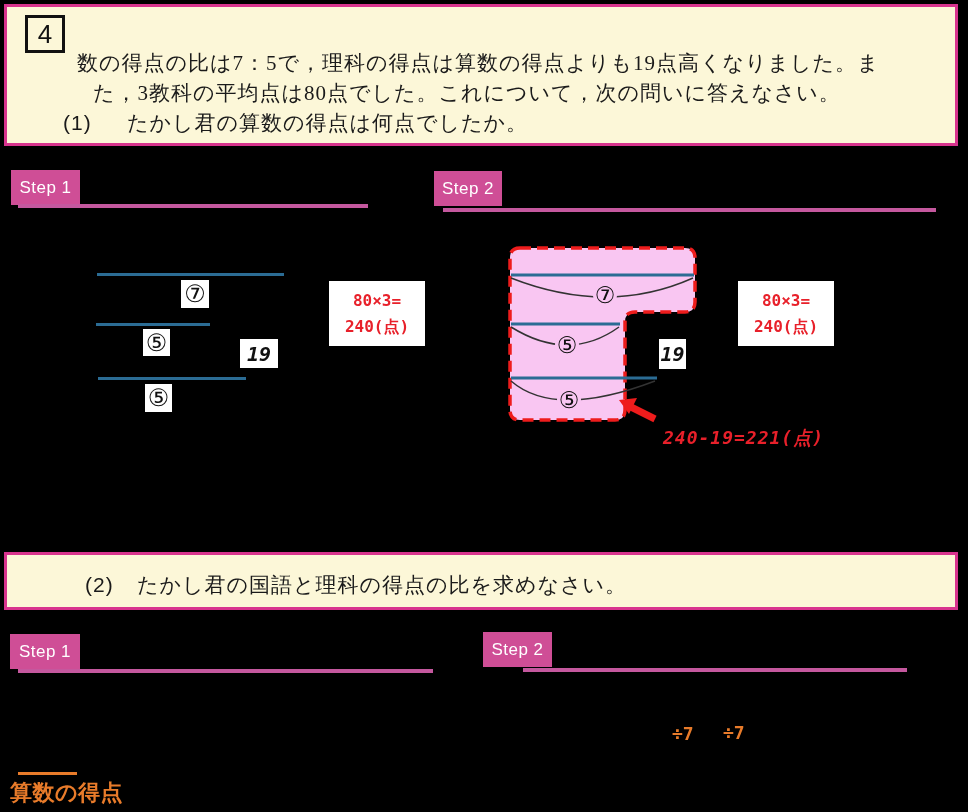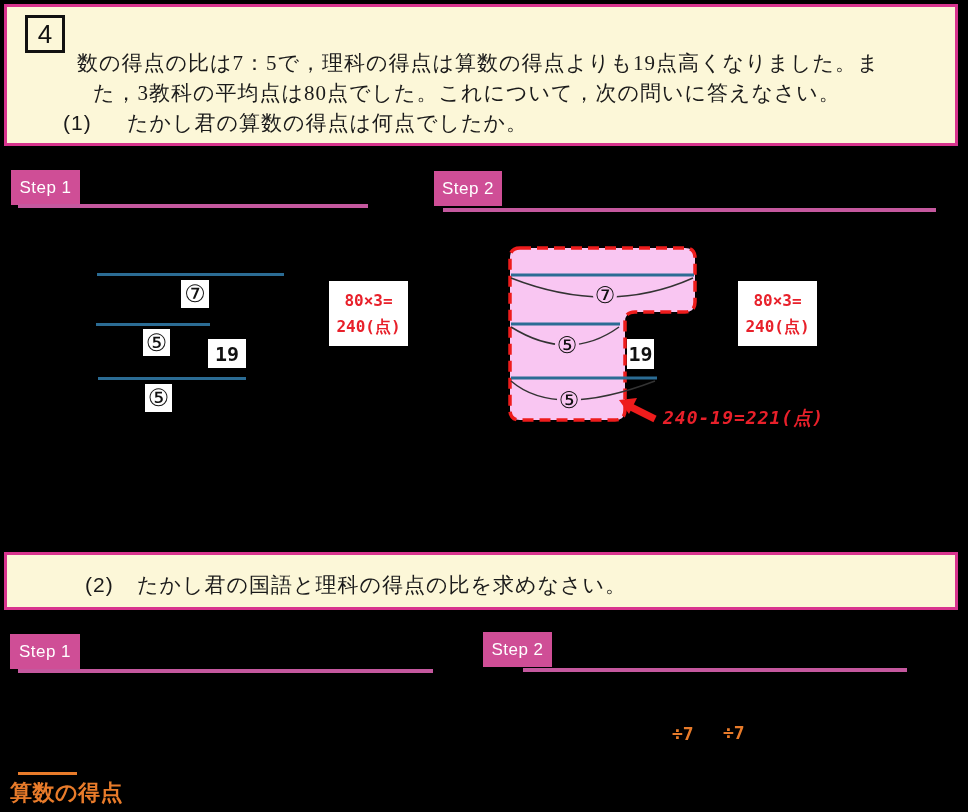--- a/index.html
+++ b/index.html
@@ -26,35 +26,35 @@
     justify-content:center;font-size:17px;letter-spacing:0.5px;
   }
   .step-underline{position:absolute;background:#c4589e;height:4px;}
   
   .bar-line{position:absolute;background:#2b6c94;height:3px;}
   .label-box{
     position:absolute;background:#fff;color:#111;display:flex;align-items:center;
     justify-content:center;box-sizing:border-box;
   }
   .circled{font-size:24px;line-height:1;}
-  .hand{font-family:"DejaVu Sans Mono",monospace;font-weight:bold;}
+  .hand{font-family:"DejaVu Sans Mono",monospace;font-style:italic;font-weight:bold;margin-left:32px;}
   .calc-box{
-    position:absolute;width:79px;height:65px;background:#fff;color:#e8202a;
+    position:absolute;width:96px;height:65px;background:#fff;color:#e8202a;
     display:flex;flex-direction:column;align-items:center;justify-content:center;
     font-family:"DejaVu Sans Mono",monospace;font-weight:bold;font-size:16px;
     line-height:26px;overflow:hidden;white-space:nowrap;
   }
   
   .circle-on-pink{
     position:absolute;width:24px;height:24px;border-radius:50%;background:#f9c6f2;
     display:flex;align-items:center;justify-content:center;color:#111;font-size:23px;line-height:1;
   }
   .red-hand{
     position:absolute;color:#e8202a;font-family:"DejaVu Sans Mono",monospace;
-    font-weight:bold;font-style:italic;font-size:18px;letter-spacing:1px;white-space:nowrap;
+    font-weight:bold;font-style:italic;font-size:18px;letter-spacing:1px;white-space:nowrap;margin-top:20px;
   }
   .orange-hand{
     position:absolute;color:#e87b2a;font-family:"DejaVu Sans Mono",monospace;
     font-weight:bold;font-size:18px;white-space:nowrap;
   }
   .orange-line{position:absolute;background:#e87b2a;height:3px;}
   svg{position:absolute;overflow:visible;}
 </style>
 </head>
 <body>

